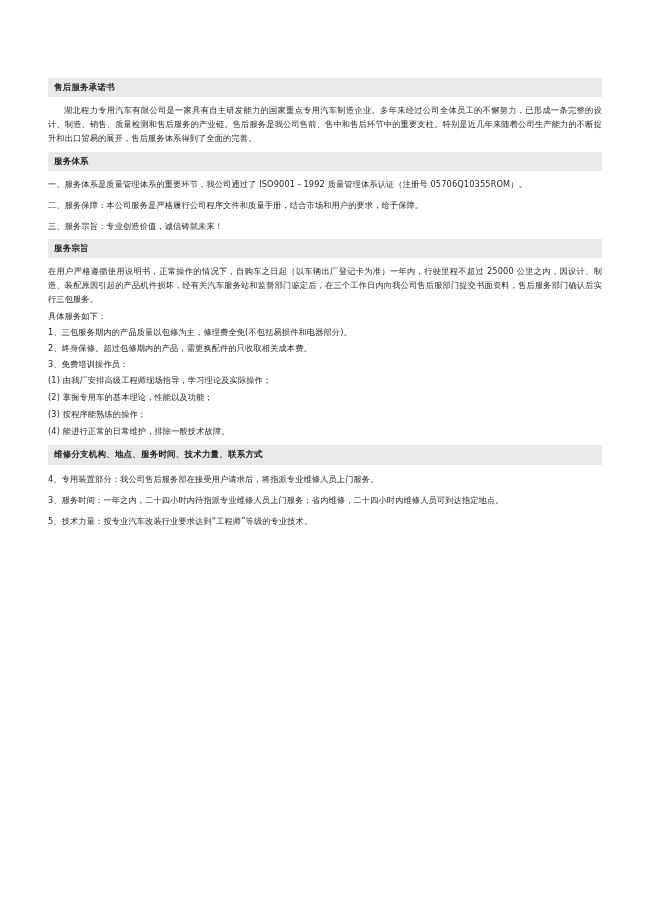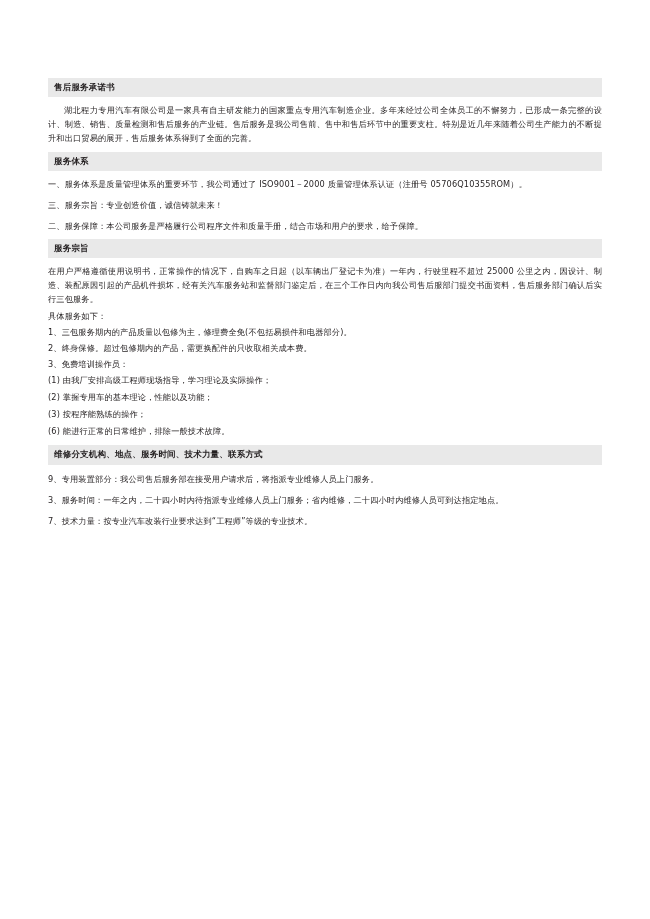--- a/index.html
+++ b/index.html
@@ -60,44 +60,44 @@
 
   <div class="block">
     <div class="section-head">售后服务承诺书</div>
     <p class="para indent">湖北程力专用汽车有限公司是一家具有自主研发能力的国家重点专用汽车制造企业。多年来经过公司全体员工的不懈努力，已形成一条完整的设计、制造、销售、质量检测和售后服务的产业链。售后服务是我公司售前、售中和售后环节中的重要支柱。特别是近几年来随着公司生产能力的不断提升和出口贸易的展开，售后服务体系得到了全面的完善。</p>
   </div>
 
   <div class="spacer-sm"></div>
 
   <div class="block">
     <div class="section-head">服务体系</div>
-    <p class="para">一、服务体系是质量管理体系的重要环节，我公司通过了 ISO9001－2000 质量管理体系认证（注册号 05706Q10355ROM）。</p>
+    <p class="para">一、服务体系是质量管理体系的重要环节，我公司通过了 ISO9001－1992 质量管理体系认证（注册号 05706Q10355ROM）。</p>
+    <p class="para gap">二、服务保障：本公司服务是严格履行公司程序文件和质量手册，结合市场和用户的要求，给予保障。</p>
     <p class="para gap">三、服务宗旨：专业创造价值，诚信铸就未来！</p>
-    <p class="para gap">二、服务保障：本公司服务是严格履行公司程序文件和质量手册，结合市场和用户的要求，给予保障。</p>
   </div>
 
   <div class="spacer-sm"></div>
 
   <div class="block">
     <div class="section-head">服务宗旨</div>
     <p class="para">在用户严格遵循使用说明书，正常操作的情况下，自购车之日起（以车辆出厂登记卡为准）一年内，行驶里程不超过 25000 公里之内，因设计、制造、装配原因引起的产品机件损坏，经有关汽车服务站和监督部门鉴定后，在三个工作日内向我公司售后服部门提交书面资料，售后服务部门确认后实行三包服务。</p>
     <p class="para">具体服务如下：</p>
     <p class="para">1、三包服务期内的产品质量以包修为主，修理费全免(不包括易损件和电器部分)。</p>
     <p class="para">2、终身保修。超过包修期内的产品，需更换配件的只收取相关成本费。</p>
     <p class="para">3、免费培训操作员：</p>
     <div class="sub-list">
       <p class="para">(1) 由我厂安排高级工程师现场指导，学习理论及实际操作；</p>
       <p class="para">(2) 掌握专用车的基本理论，性能以及功能；</p>
       <p class="para">(3) 按程序能熟练的操作；</p>
-      <p class="para">(6) 能进行正常的日常维护，排除一般技术故障。</p>
+      <p class="para">(4) 能进行正常的日常维护，排除一般技术故障。</p>
     </div>
   </div>
 
   <div class="spacer-sm"></div>
 
   <div class="block">
     <div class="section-head">维修分支机构、地点、服务时间、技术力量、联系方式</div>
-    <p class="para gap">9、专用装置部分：我公司售后服务部在接受用户请求后，将指派专业维修人员上门服务。</p>
+    <p class="para gap">4、专用装置部分：我公司售后服务部在接受用户请求后，将指派专业维修人员上门服务。</p>
     <p class="para gap">3、服务时间：一年之内，二十四小时内待指派专业维修人员上门服务；省内维修，二十四小时内维修人员可到达指定地点。</p>
-    <p class="para gap">7、技术力量：按专业汽车改装行业要求达到“工程师”等级的专业技术。</p>
+    <p class="para gap">5、技术力量：按专业汽车改装行业要求达到“工程师”等级的专业技术。</p>
   </div>
 
 </div>
 
 </body></html>

